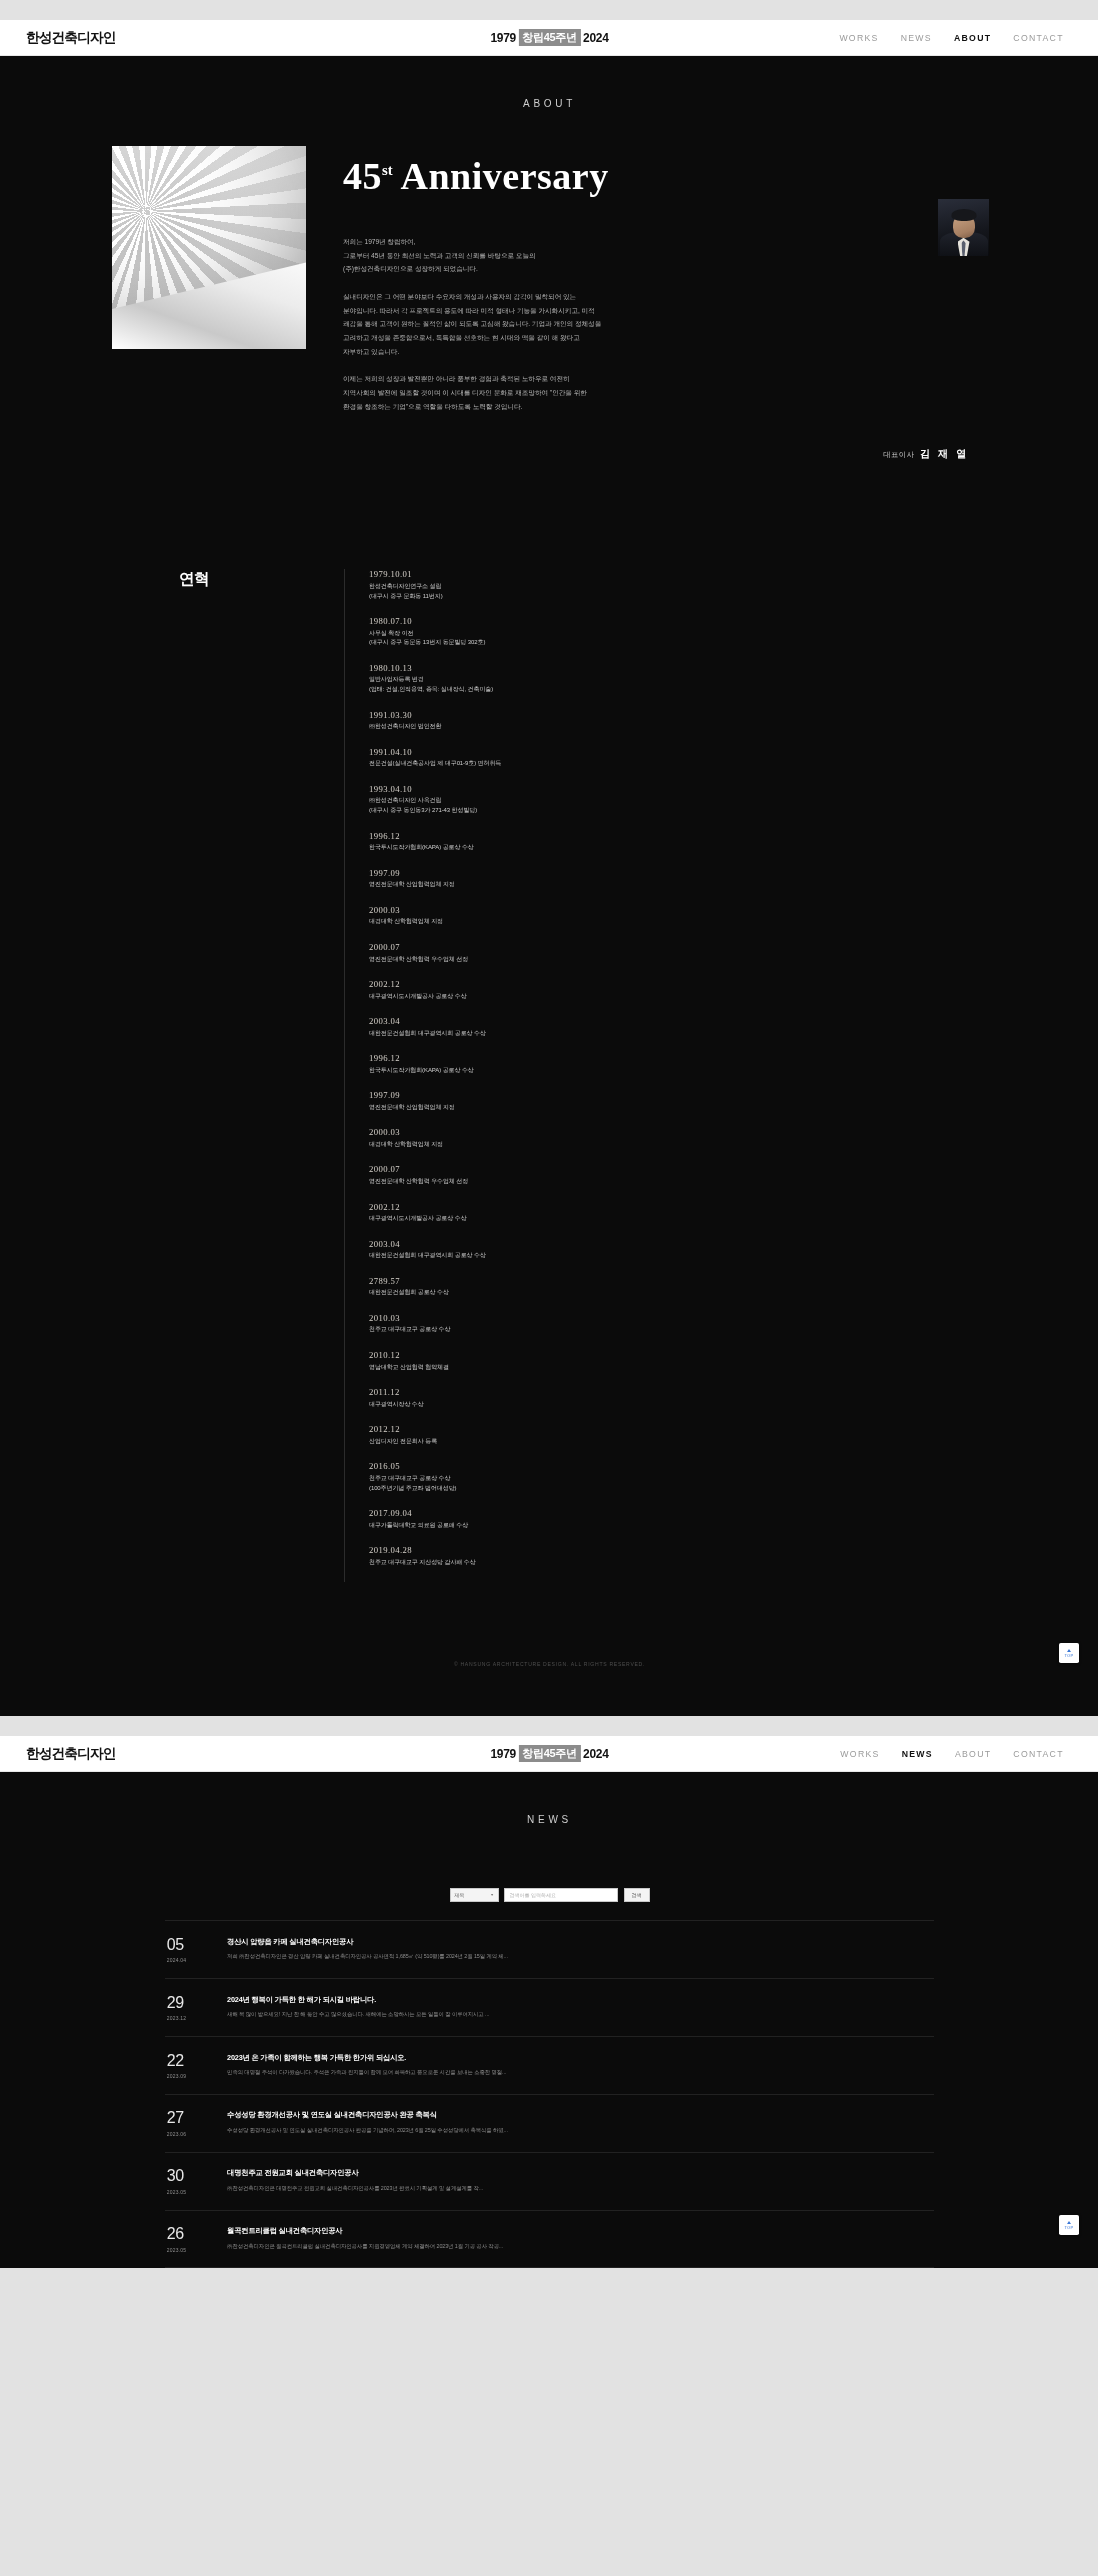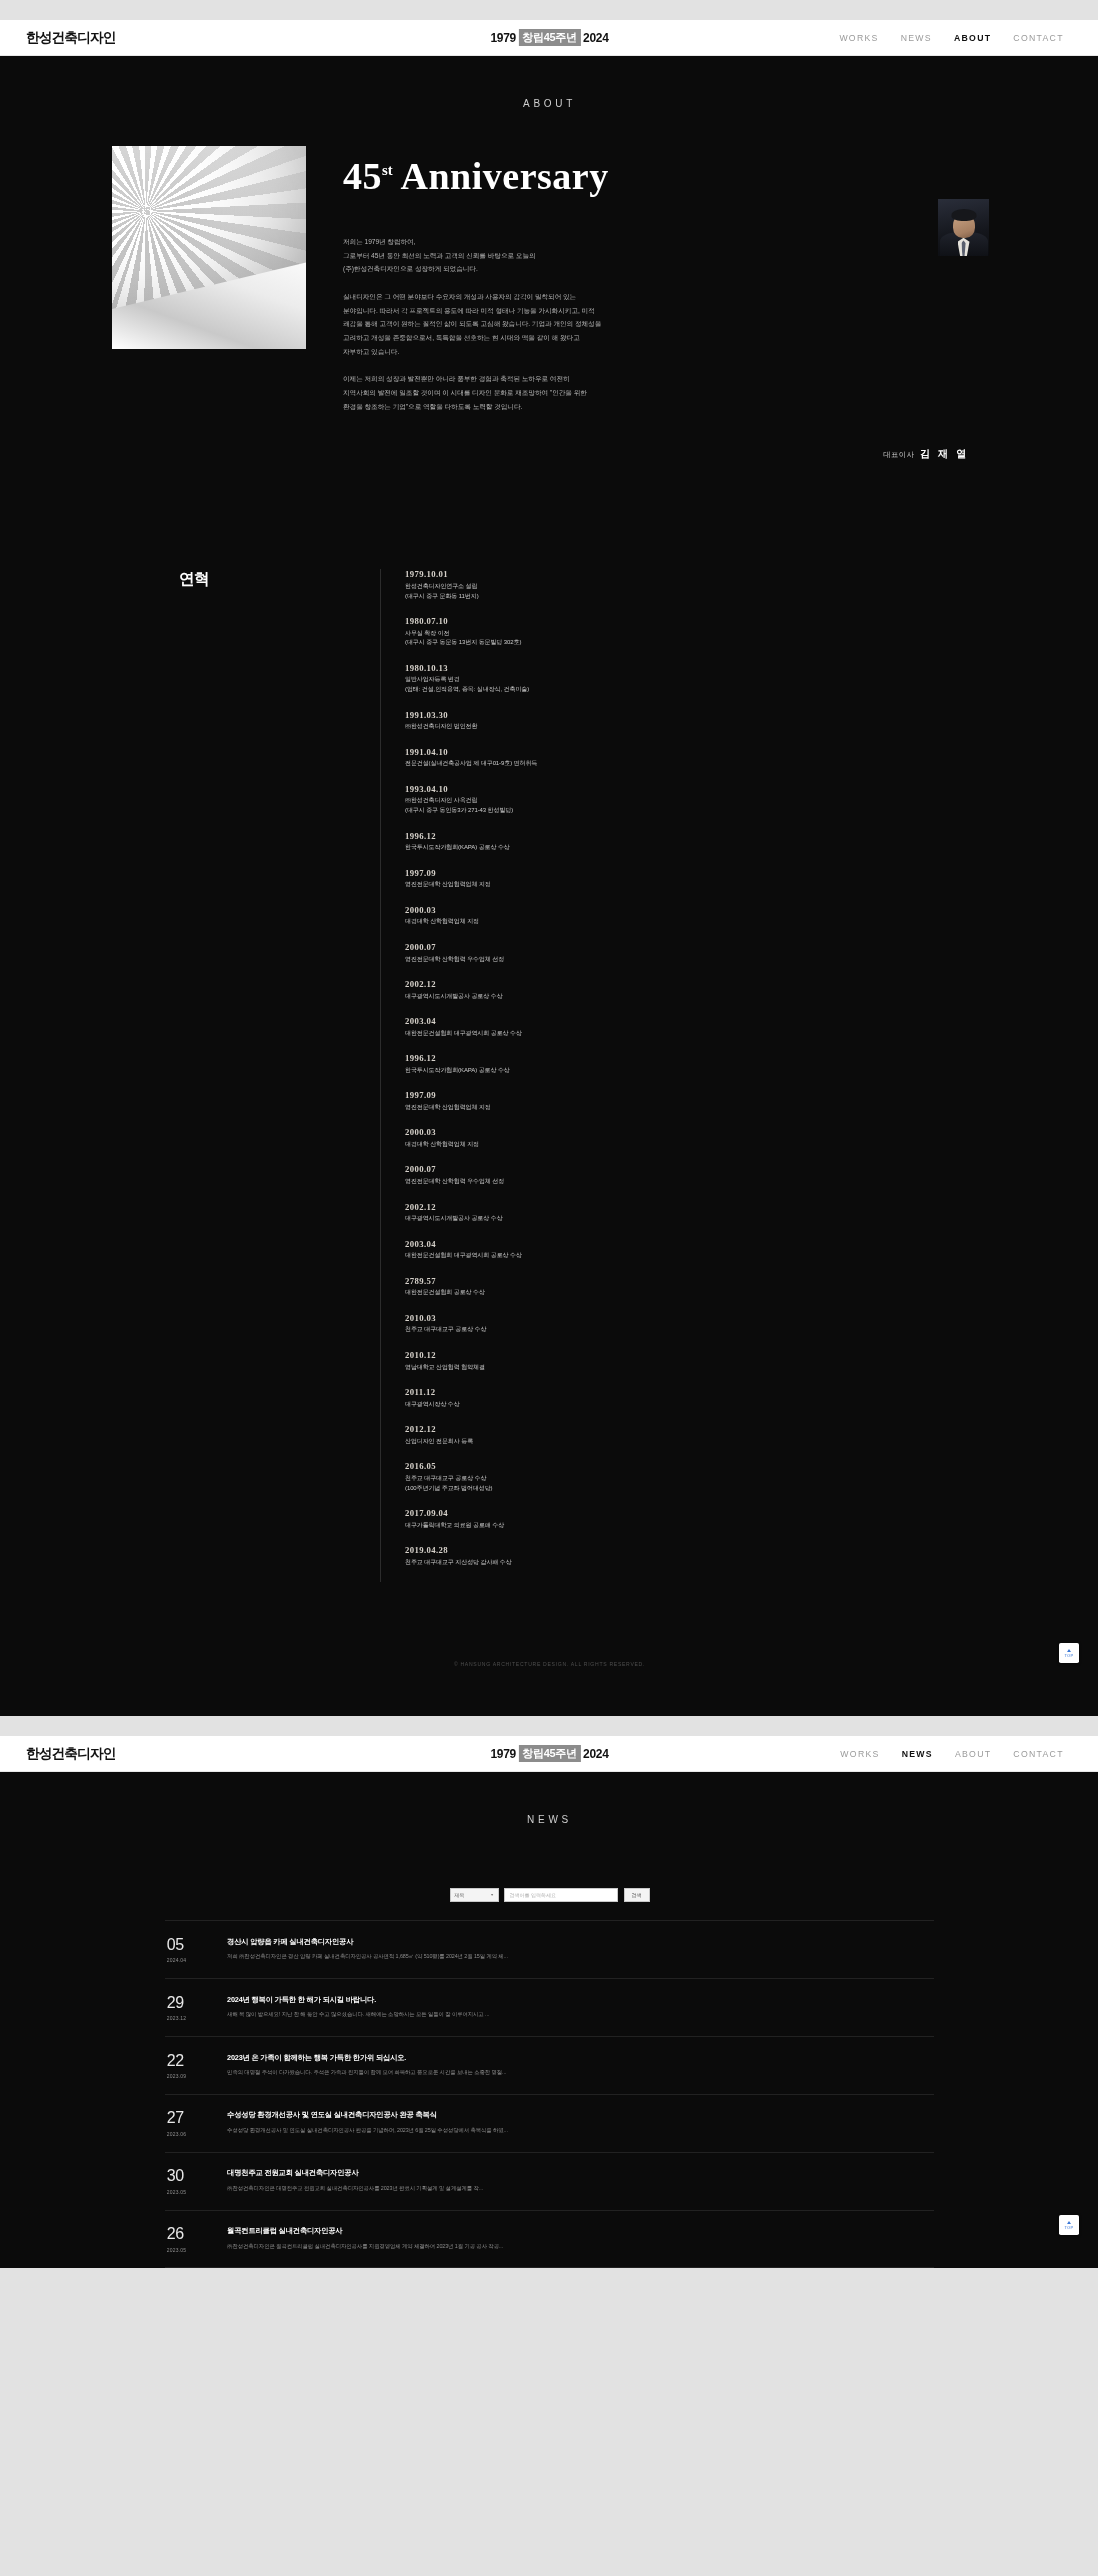--- a/index.html
+++ b/index.html
@@ -105,29 +105,29 @@
     font-size:6.7px; line-height:2.05; color:#b9b9b9; letter-spacing:-0.1px;
     margin-bottom:13.7px; max-width:366px;
   }
   .ceo {
     text-align:right; padding-top:20px; padding-right:20px;
     font-size:7.3px; color:#cfcfcf; letter-spacing:0.5px;
   }
   .ceo b { font-size:10px; color:#fff; letter-spacing:2.7px; margin-left:5.5px; }
 
   
-  .history { display:flex; padding:108px 0 0 179px;gap:36px; }
+  .history { display:flex; padding:108px 0 0 179px; }
   .history-title { width:165px; font-size:15.6px; font-weight:bold; color:#fff; letter-spacing:-0.5px; }
   .history-list {
     flex:1; max-width:366px; border-left:0.9px solid #2c2c2c; padding-left:24px;
   }
   .hist-item { margin-bottom:14.7px; }
   .hist-date {
     font-family:"Liberation Serif","DejaVu Serif",serif;
-    font-size:8.7px; color:#d7d2cb; letter-spacing:0.4px; margin-bottom:2.7px;font-weight:bold;
+    font-size:8.7px; color:#d7d2cb; letter-spacing:0.4px; margin-bottom:2.7px;
   }
   .hist-desc { font-size:6px; color:#cfcfcf; line-height:1.62; letter-spacing:-0.1px; }
 
   .footer-note {
     text-align:center; font-size:5.1px; letter-spacing:0.7px; color:#4e4e4e;
     padding:79px 0 49px;
   }
 
   
   .top-btn {

